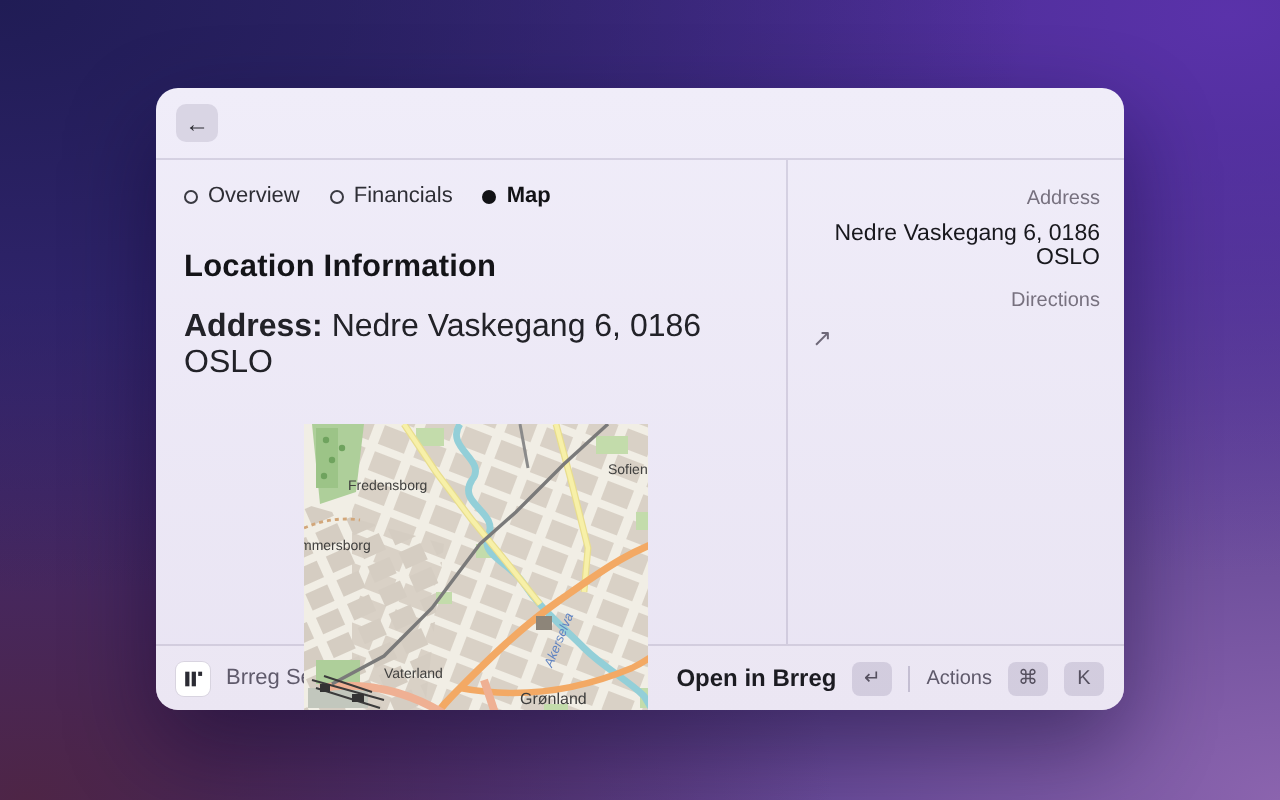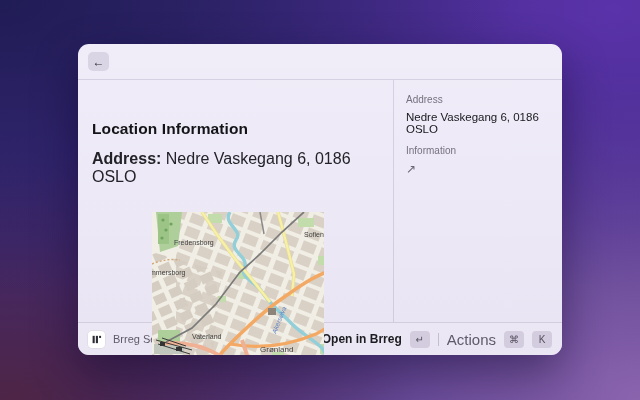--- a/index.html
+++ b/index.html
@@ -20,29 +20,29 @@
     border-radius:11px; box-shadow:0 18px 45px rgba(10,5,40,.45);
     overflow:hidden; display:flex; flex-direction:column;
   }
   .win-header { height:36px; flex:0 0 36px; display:flex; align-items:center; padding:0 10px;
     border-bottom:1px solid rgba(80,70,110,.16); }
   .back-btn { width:21px; height:19px; border-radius:5px; background:#d9d5e4;
     display:flex; align-items:center; justify-content:center;
     font-size:12px; color:#2c2c33; cursor:pointer; border:none; }
   .win-body { flex:1; display:flex; min-height:0; }
   .main-pane { flex:1; min-width:0; padding:10px 14px; position:relative; }
-  .side-pane { flex:0 0 169px; border-left:1px solid rgba(80,70,110,.16); padding:12px 12px; }
+  .side-pane { flex:0 0 169px; border-left:1px solid rgba(80,70,110,.16); padding:12px 12px;text-align:right; }
 
   .tabs { display:flex; gap:15px; align-items:center; margin-top:2px; }
   .tab { display:flex; align-items:center; gap:5px; font-size:11px; color:#2e2e35; cursor:pointer; }
   .tab .radio { width:7px; height:7px; border-radius:50%; border:1.4px solid #3a3a42; }
   .tab.active { font-weight:bold; color:#121216; }
   .tab.active .radio { background:#121216; border-color:#121216; }
 
-  .page-title { margin-top:30px; font-size:15.5px; font-weight:bold; color:#141418; letter-spacing:.1px; }
+  .page-title { margin-top:21px; font-size:15.5px; font-weight:bold; color:#141418; letter-spacing:.1px; }
   .addr-line { margin-top:12px; font-size:16px; color:#222228; }
   .addr-line b { font-weight:bold; }
 
   .map-wrap { position:absolute; left:74px; top:132px; width:172px; height:146px;
     overflow:hidden; background:#f1eee5; }
   .map-wrap svg { display:block; }
 
   .meta-label { font-size:10px; color:#77717f; margin-top:10px; }
   .meta-label:first-child { margin-top:2px; }
   .meta-value { font-size:11.5px; color:#18181d; margin-top:6px; }
@@ -54,40 +54,54 @@
     background:rgba(236,232,244,.6); }
   .app-icon { width:17px; height:17px; border-radius:4px; background:#ffffff;
     box-shadow:0 0 0 .5px rgba(0,0,0,.08); display:flex; align-items:center; justify-content:center; }
   .app-name { font-size:11px; color:#5f5a6b; }
   .footer-spacer { flex:1; }
   .primary-action { font-size:12px; font-weight:bold; color:#1c1c22; cursor:pointer; }
   .key-badge { min-width:20px; height:17px; padding:0 4px; border-radius:4px;
     background:rgba(125,115,150,.22); color:#55505f; font-size:10px;
     display:flex; align-items:center; justify-content:center; cursor:pointer; }
   .footer-divider { width:1px; height:13px; background:rgba(80,70,110,.25); }
-  .actions-label { font-size:15px; color:#5f5a6b; cursor:pointer; }
+  .actions-label { font-size:10px; color:#5f5a6b; cursor:pointer; }
 
   .maplabel { font-size:7px; fill:#40403f; }
   .maplabel-big { font-size:8px; fill:#3d3d3c; }
   .river-label { font-size:6.5px; fill:#5f83c2; font-style:italic; }
 </style>
 </head>
 <body>
 
 <div class="window">
 
   <div class="win-header">
     <button class="back-btn">
       <span>←</span>
     </button>
   </div>
 
   <div class="win-body">
 
     <div class="main-pane">
+      <div class="tabs">
+        <div class="tab">
+          <span class="radio"></span>
+          <span>Overview</span>
+        </div>
+        <div class="tab">
+          <span class="radio"></span>
+          <span>Financials</span>
+        </div>
+        <div class="tab active">
+          <span class="radio"></span>
+          <span>Map</span>
+        </div>
+      </div>
 
       <div class="page-title">Location Information</div>
 
       <div class="addr-line">
         <b>Address:</b>
         <span>Nedre Vaskegang 6, 0186 OSLO</span>
       </div>
 
       <div class="map-wrap">
         <svg width="186" height="146" viewBox="0 0 186 146" xmlns="http://www.w3.org/2000/svg">
@@ -152,21 +166,21 @@
           <text class="maplabel-big" x="108" y="140">Grønland</text>
           <text class="maplabel" x="178" y="127">En</text>
           <text class="river-label" x="0" y="0" transform="translate(124,122) rotate(-68)">Akerselva</text>
         </svg>
       </div>
     </div>
 
     <div class="side-pane">
       <div class="meta-label">Address</div>
       <div class="meta-value">Nedre Vaskegang 6, 0186 OSLO</div>
-      <div class="meta-label">Information</div>
+      <div class="meta-label">Directions</div>
       <div class="directions-row">
         <span class="ext-arrow">↗</span>
       </div>
     </div>
 
   </div>
 
   <div class="footer">
     <div class="app-icon">
       <svg width="13" height="13" viewBox="0 0 16 16">

